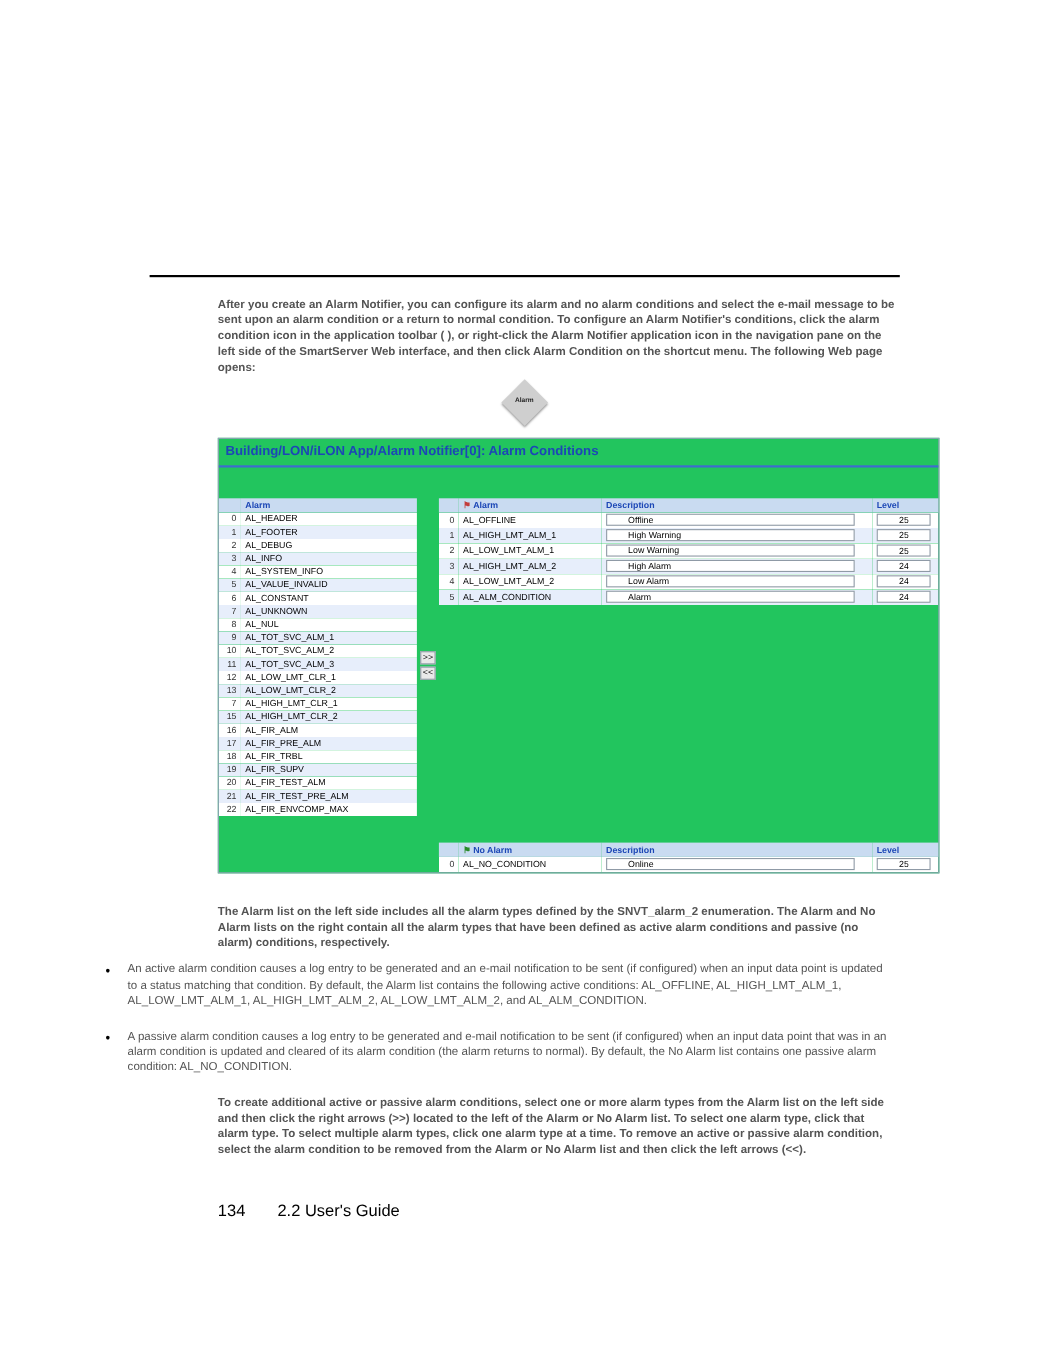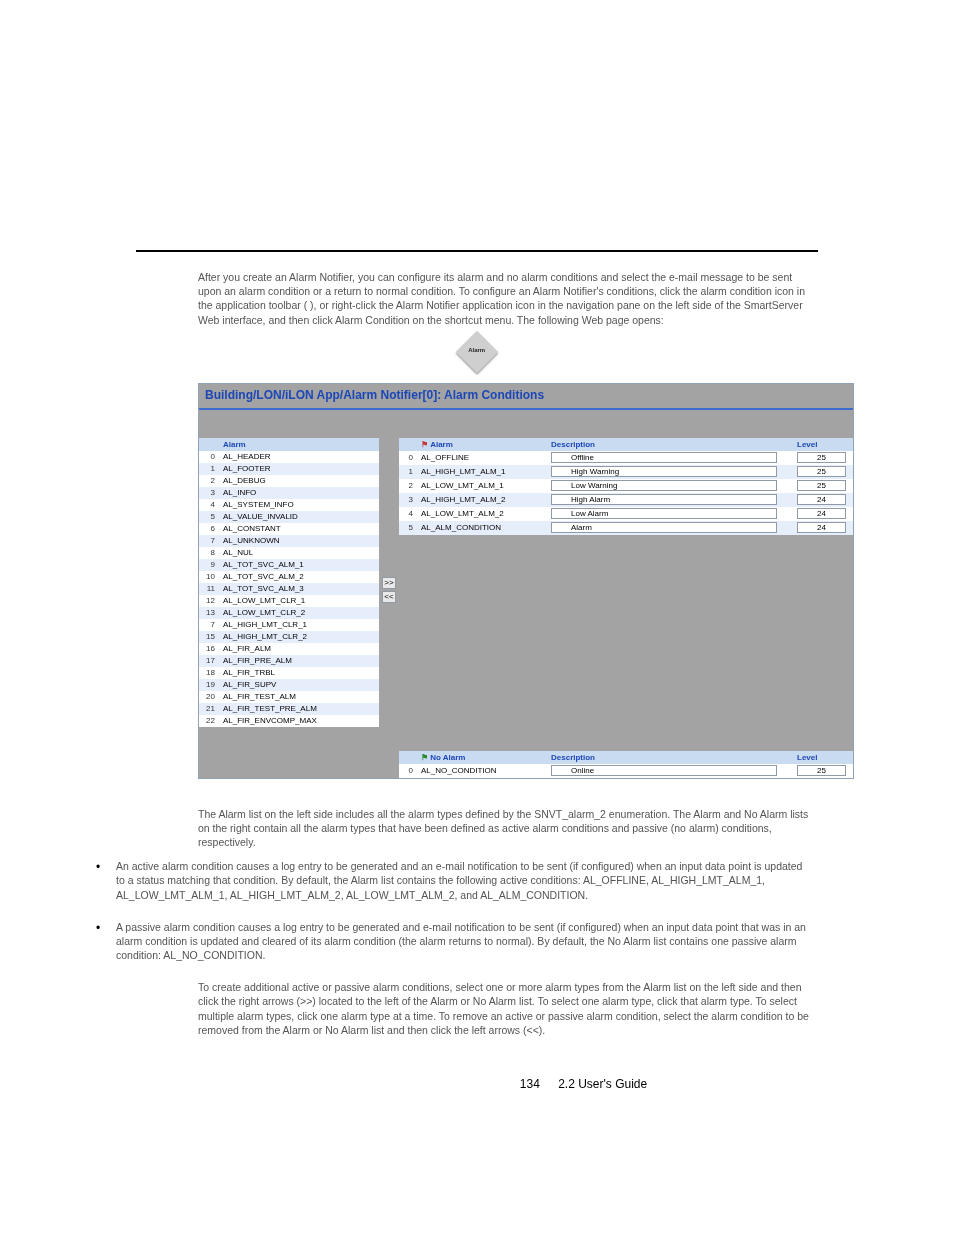--- a/index.html
+++ b/index.html
@@ -24,20 +24,21 @@
     font-weight: bold;
     font-size: 22px;
     margin: 0 0 40px 136px;
     font-family: "Century Gothic", Arial, sans-serif;
   }
   .body-text {
     font-size: 10.5px;
     color: #545454;
     margin: 16px 140px 10px 198px;
     line-height: 1.35;
+    font-weight: bold;
   }
   .diamond-wrap {
     text-align: center;
     margin: 6px auto 8px auto;
   }
   .diamond {
     display: inline-block;
     width: 30px;
     height: 30px;
     transform: rotate(45deg);
@@ -52,21 +53,21 @@
     font-weight: bold;
     top: 11px;
     left: 5px;
     color: #222;
   }
 
   
   .shot {
     margin: 12px 100px 28px 198px;
     border: 1.5px solid #8fa2b6;
-    background: #a3a3a3;
+    background: #22c55e;
   }
   .shot-title {
     color: #1c47b6;
     font-weight: bold;
     font-family: "Century Gothic", Arial, sans-serif;
     font-size: 12px;
     padding: 4px 6px 6px 6px;
     border-bottom: 2px solid #3f6bcf;
   }
   .panel-layout {
@@ -136,22 +137,22 @@
   }
   .bullet-block::before {
     content: "•";
     position: absolute;
     left: -20px;
     top: 0;
     color:#000;
     font-size:12px;
   }
   .footer {
-    font-size:12px;
-    text-align:center;
+    font-size:15px;
+    text-align:left;
     margin: 40px 0 0 198px;
     color:#000;
   }
   .footer .pg { display:inline-block; width:50px; }
 </style>
 </head>
 <body>
 
 <div class="page">
   <hr class="rule">

